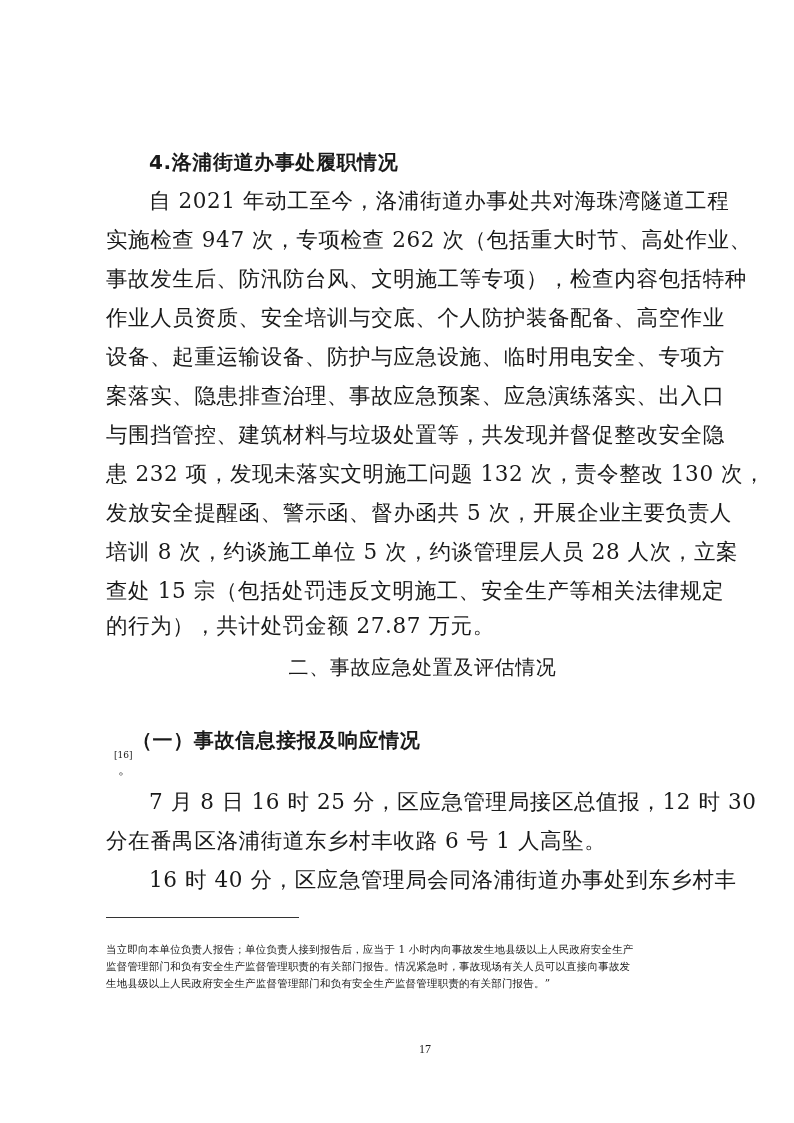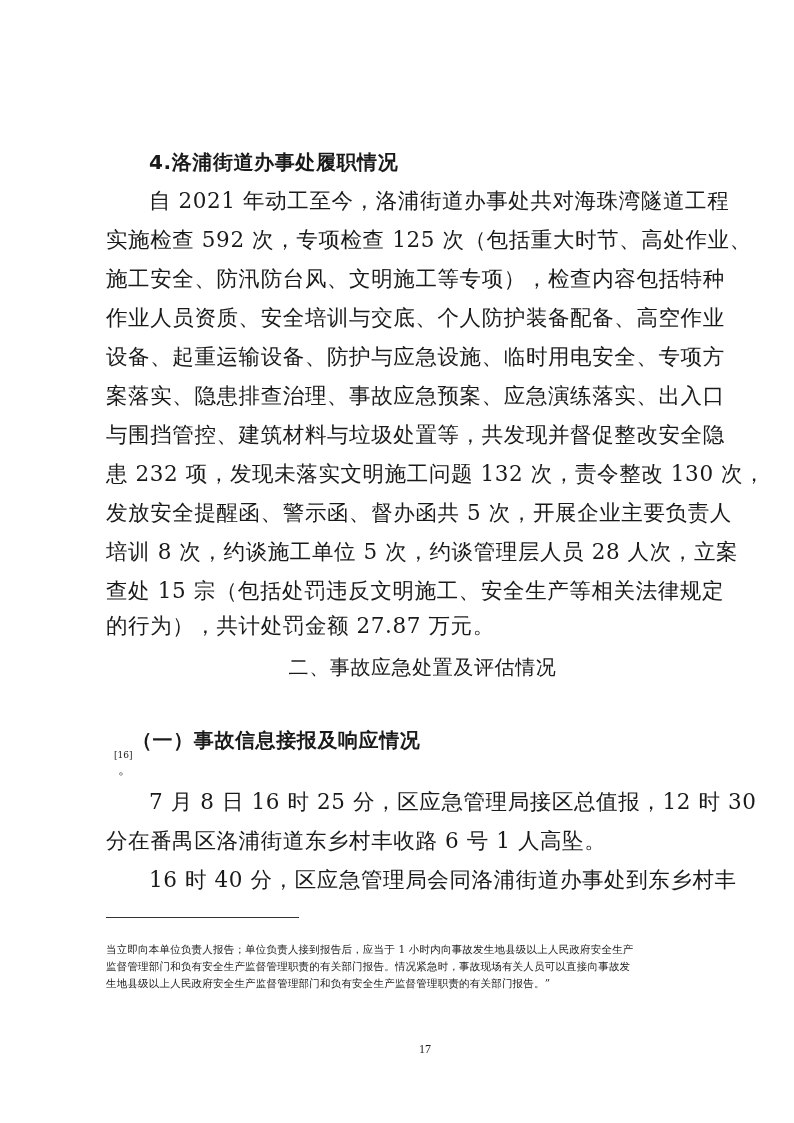--- a/index.html
+++ b/index.html
@@ -20,22 +20,22 @@
               font-size: 12px; font-family: "Liberation Serif", serif; margin-left: 28px; }
 </style>
 </head>
 <body>
 
 <div class="page">
 
   <div class="line indent heading-bold" style="top:147px;">4.洛浦街道办事处履职情况</div>
 
   <div class="line indent justify" style="top:186px;">自 2021 年动工至今，洛浦街道办事处共对海珠湾隧道工程</div>
-  <div class="line justify" style="top:225px;">实施检查 592 次，专项检查 125 次（包括重大时节、高处作业、</div>
-  <div class="line justify" style="top:264px;">施工安全、防汛防台风、文明施工等专项），检查内容包括特种</div>
+  <div class="line justify" style="top:225px;">实施检查 947 次，专项检查 262 次（包括重大时节、高处作业、</div>
+  <div class="line justify" style="top:264px;">事故发生后、防汛防台风、文明施工等专项），检查内容包括特种</div>
   <div class="line justify" style="top:303px;">作业人员资质、安全培训与交底、个人防护装备配备、高空作业</div>
   <div class="line justify" style="top:342px;">设备、起重运输设备、防护与应急设施、临时用电安全、专项方</div>
   <div class="line justify" style="top:381px;">案落实、隐患排查治理、事故应急预案、应急演练落实、出入口</div>
   <div class="line justify" style="top:420px;">与围挡管控、建筑材料与垃圾处置等，共发现并督促整改安全隐</div>
   <div class="line justify" style="top:459px;">患 232 项，发现未落实文明施工问题 132 次，责令整改 130 次，</div>
   <div class="line justify" style="top:498px;">发放安全提醒函、警示函、督办函共 5 次，开展企业主要负责人</div>
   <div class="line justify" style="top:537px;">培训 8 次，约谈施工单位 5 次，约谈管理层人员 28 人次，立案</div>
   <div class="line justify" style="top:576px;">查处 15 宗（包括处罚违反文明施工、安全生产等相关法律规定</div>
   <div class="line" style="top:611px;">的行为），共计处罚金额 27.87 万元。</div>
 

